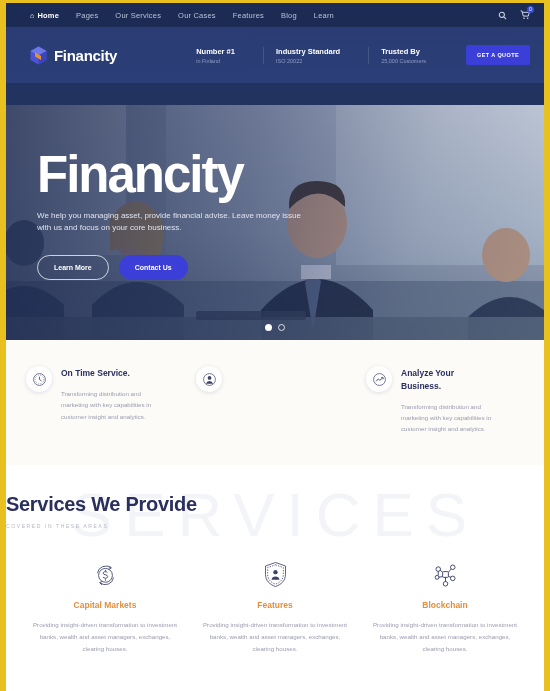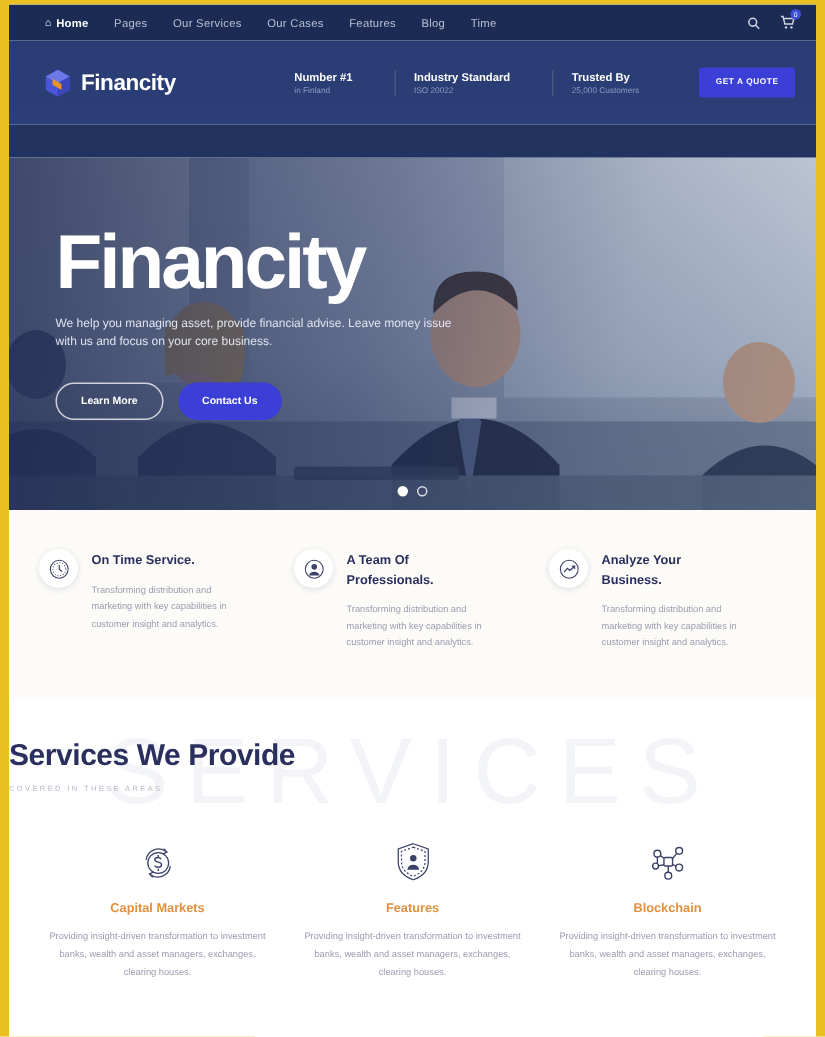--- a/index.html
+++ b/index.html
@@ -230,21 +230,21 @@
     <div class="nav-list">
       <div class="nav-item active">
         <span class="home-icon">⌂</span>
         <span>Home</span>
       </div>
       <div class="nav-item">Pages</div>
       <div class="nav-item">Our Services</div>
       <div class="nav-item">Our Cases</div>
       <div class="nav-item">Features</div>
       <div class="nav-item">Blog</div>
-      <div class="nav-item">Time</div>
+      <div class="nav-item">Learn</div>
     </div>
     <div class="nav-right">
       <span class="search-icon">
         <svg width="9" height="9" viewBox="0 0 16 16" fill="none" stroke="#cfd5e6" stroke-width="1.8">
           <circle cx="6.8" cy="6.8" r="4.6"></circle>
             <line x1="10.3" y1="10.3" x2="14.5" y2="14.5"></line>
         </svg>
       </span>
       <span class="cart-icon">
         <svg width="10" height="10" viewBox="0 0 16 16" fill="none" stroke="#cfd5e6" stroke-width="1.6">
@@ -360,24 +360,20 @@
     </div>
 
     <div class="feature">
       <div class="feat-icon">
         <svg width="15" height="15" viewBox="0 0 24 24" fill="none" stroke="#3b4168" stroke-width="1.1">
           <circle cx="12" cy="12" r="9.5"></circle>
           <circle cx="12" cy="9.4" r="3" fill="#3b4168" stroke="none"></circle>
           <path d="M6.2 18.6a6.2 6.2 0 0 1 11.6 0" fill="#3b4168" stroke="none"></path>
         </svg>
       </div>
-      <div class="feat-body">
-        <div class="feat-title">A Team Of Professionals.</div>
-        <div class="feat-text">Transforming distribution and marketing with key capabilities in customer insight and analytics.</div>
-      </div>
     </div>
 
     <div class="feature">
       <div class="feat-icon">
         <svg width="15" height="15" viewBox="0 0 24 24" fill="none" stroke="#3b4168" stroke-width="1.1">
           <circle cx="12" cy="12" r="9.5"></circle>
           <path d="M6.5 15l3.5-4 2.6 2.2L17.6 9" stroke-width="1.4"></path>
           <path d="M14.6 8.7h3.2v3.1" stroke-width="1.2"></path>
         </svg>
       </div>

